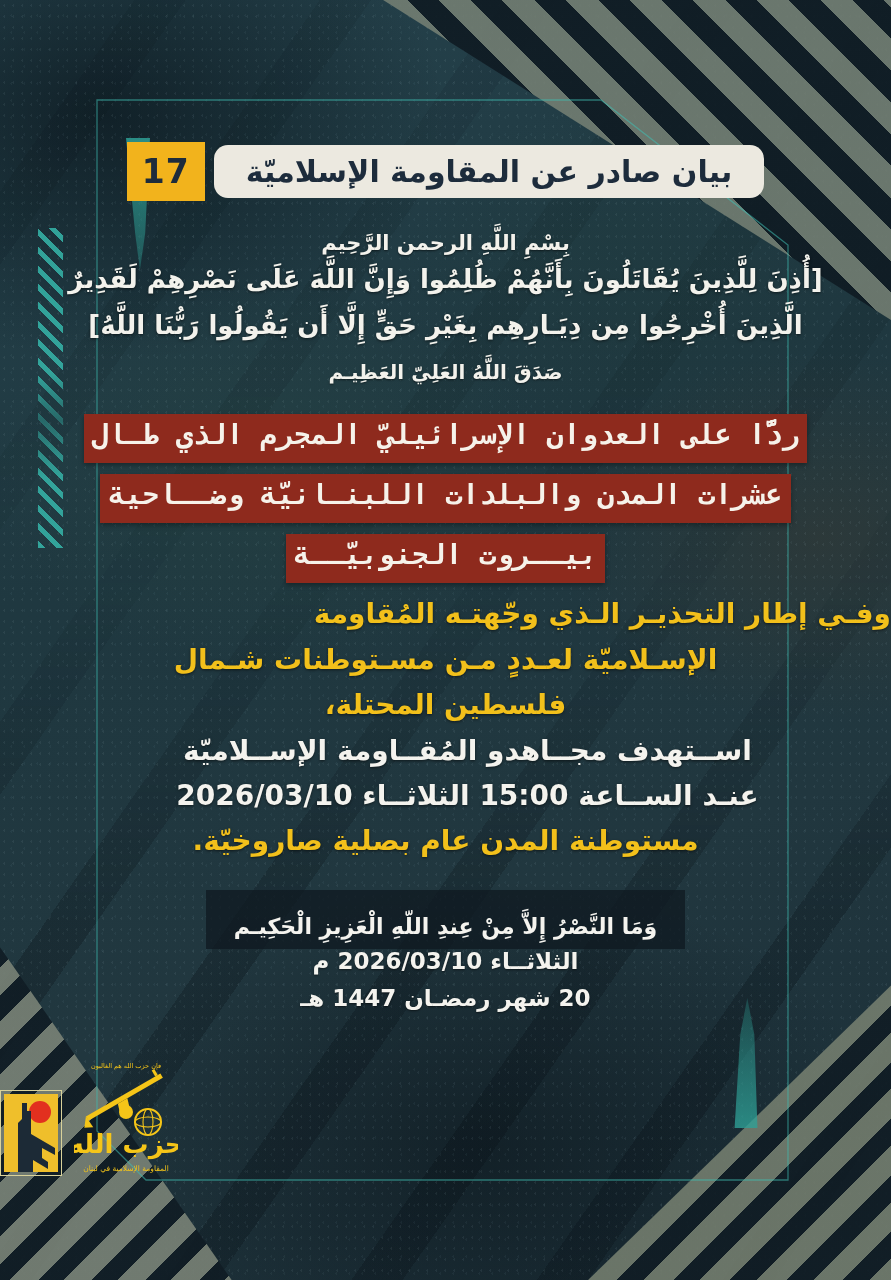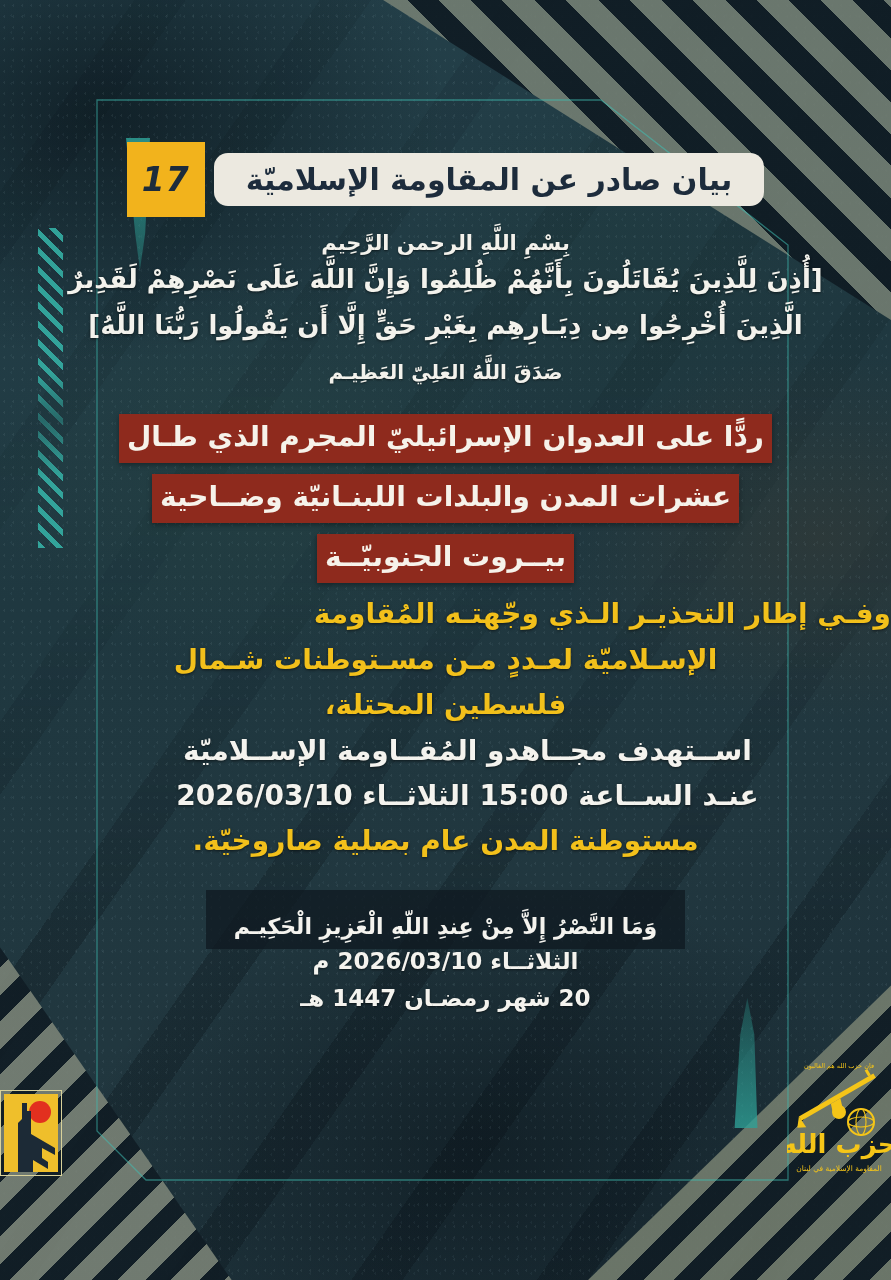--- a/index.html
+++ b/index.html
@@ -65,50 +65,51 @@
     background: repeating-linear-gradient(45deg, rgba(54,182,170,0.85) 0 5px, transparent 5px 13px);
     -webkit-mask-image: linear-gradient(180deg,#000 0 45%, rgba(0,0,0,.45) 60%, #000 78%, #000 100%);
             mask-image: linear-gradient(180deg,#000 0 45%, rgba(0,0,0,.45) 60%, #000 78%, #000 100%);
   }
   
   .row{position:absolute; left:0; right:0; text-align:center; direction:rtl; color:#f3f2ec;}
   .header-row{position:absolute; left:0; right:0; top:142px; display:flex; direction:ltr;
     justify-content:center; align-items:center; gap:9px;}
   .num-box{
     background:#f2b31c; color:#1d2c3c; font-weight:bold; font-size:33px;
-    height:47px; line-height:47px; padding:14px 15px; letter-spacing:1px;font-style:italic;
+    height:47px; line-height:47px; padding:6px 15px; letter-spacing:1px;
   }
   .banner{
     background:#ece9e0; color:#1d2c3c; font-weight:bold; font-size:30px;
     height:53px; line-height:53px; padding:0 32px; direction:rtl;border-radius:14px;
   }
   .basmala{top:231px; font-size:21px; font-weight:bold; text-shadow:0 1px 2px rgba(0,0,0,.5);}
   .verse{font-size:26px; font-weight:bold; text-shadow:0 1px 3px rgba(0,0,0,.55);}
   .verse1{top:264px;} .verse2{top:310px;}
   .tasdiq{top:360px; font-size:20px; font-weight:bold; text-shadow:0 1px 2px rgba(0,0,0,.5);}
   .red-row .chip{
     display:inline-block; background:#8e2a1d; color:#f6f2ea;
     font-weight:bold; font-size:28px; line-height:1.25; padding:5px 8px 9px;
     box-shadow:0 2px 5px rgba(0,0,0,.35);
+    font-family:Liberation Mono, monospace;
   }
   .red1{top:414px;} .red2{top:474px;} .red3{top:534px;}
   .yline{font-size:28px; font-weight:bold; color:#f2c01b; text-shadow:0 1px 3px rgba(0,0,0,.55);}
   .wline{font-size:28px; font-weight:bold; color:#f4f3ee; text-shadow:0 1px 3px rgba(0,0,0,.55);margin-left:44px;}
   .y1{top:597px;text-align:right;} .y2{top:643px;} .y3{top:688px;}
   .w1{top:734px;} .w2{top:779px;}
   .y4{top:824px;}
   .closing{top:890px;}
   .closing .strip{
     display:inline-block; background:rgba(15,25,33,0.78); color:#f4f3ee;
     font-weight:bold; font-size:22px; padding:24px 28px 10px;
   }
   .date{font-size:23px; font-weight:bold; color:#f4f3ee; text-shadow:0 1px 2px rgba(0,0,0,.5);}
   .date1{top:948px;} .date2{top:985px;}
   .logos-row{position:absolute; left:0; right:0; top:1058px; display:flex; direction:ltr;
-    justify-content:space-between; align-items:flex-end; gap:12px;}
+    justify-content:flex-start; align-items:flex-end; gap:12px;}
 </style>
 </head>
 <body>
 
 <div class="page">
 
   <div class="bg-mottle"></div>
   <div class="shadow-bands"></div>
   <div class="speckle"></div>
 

